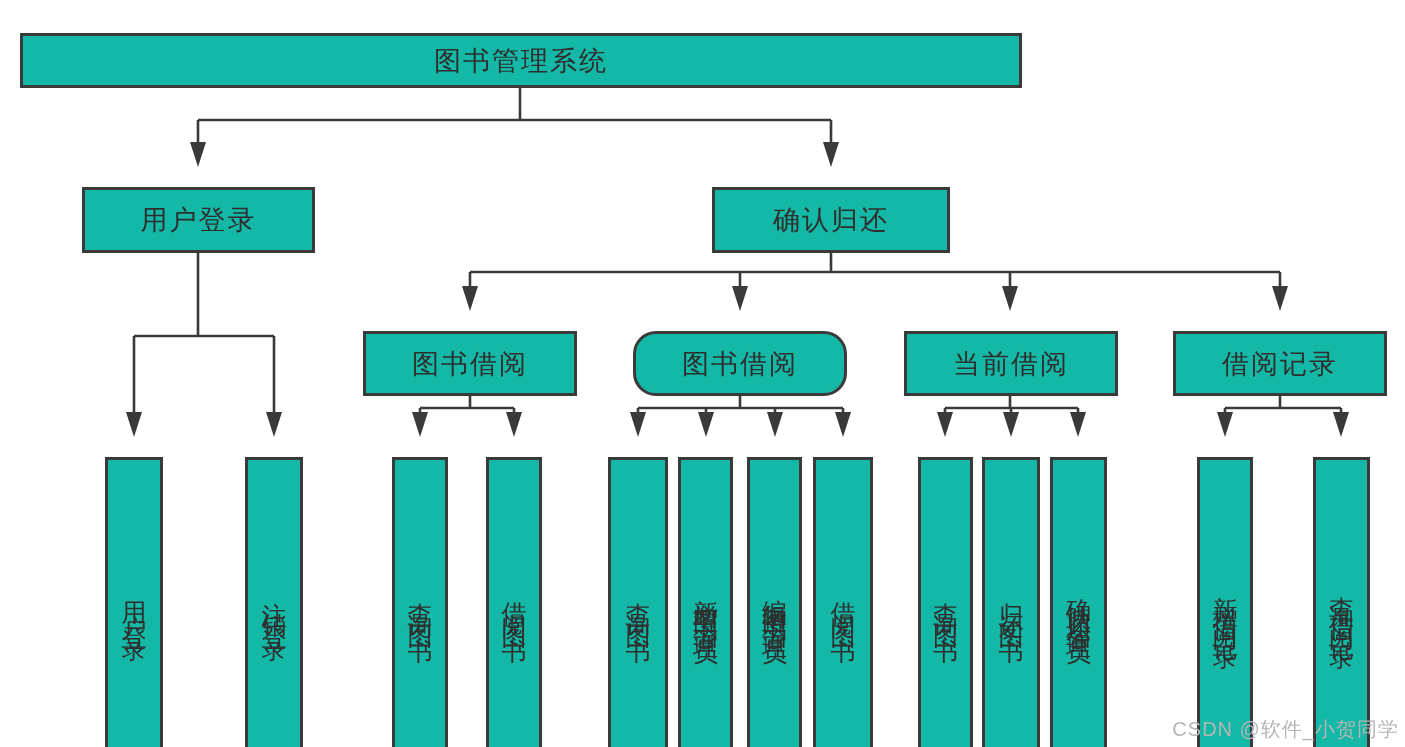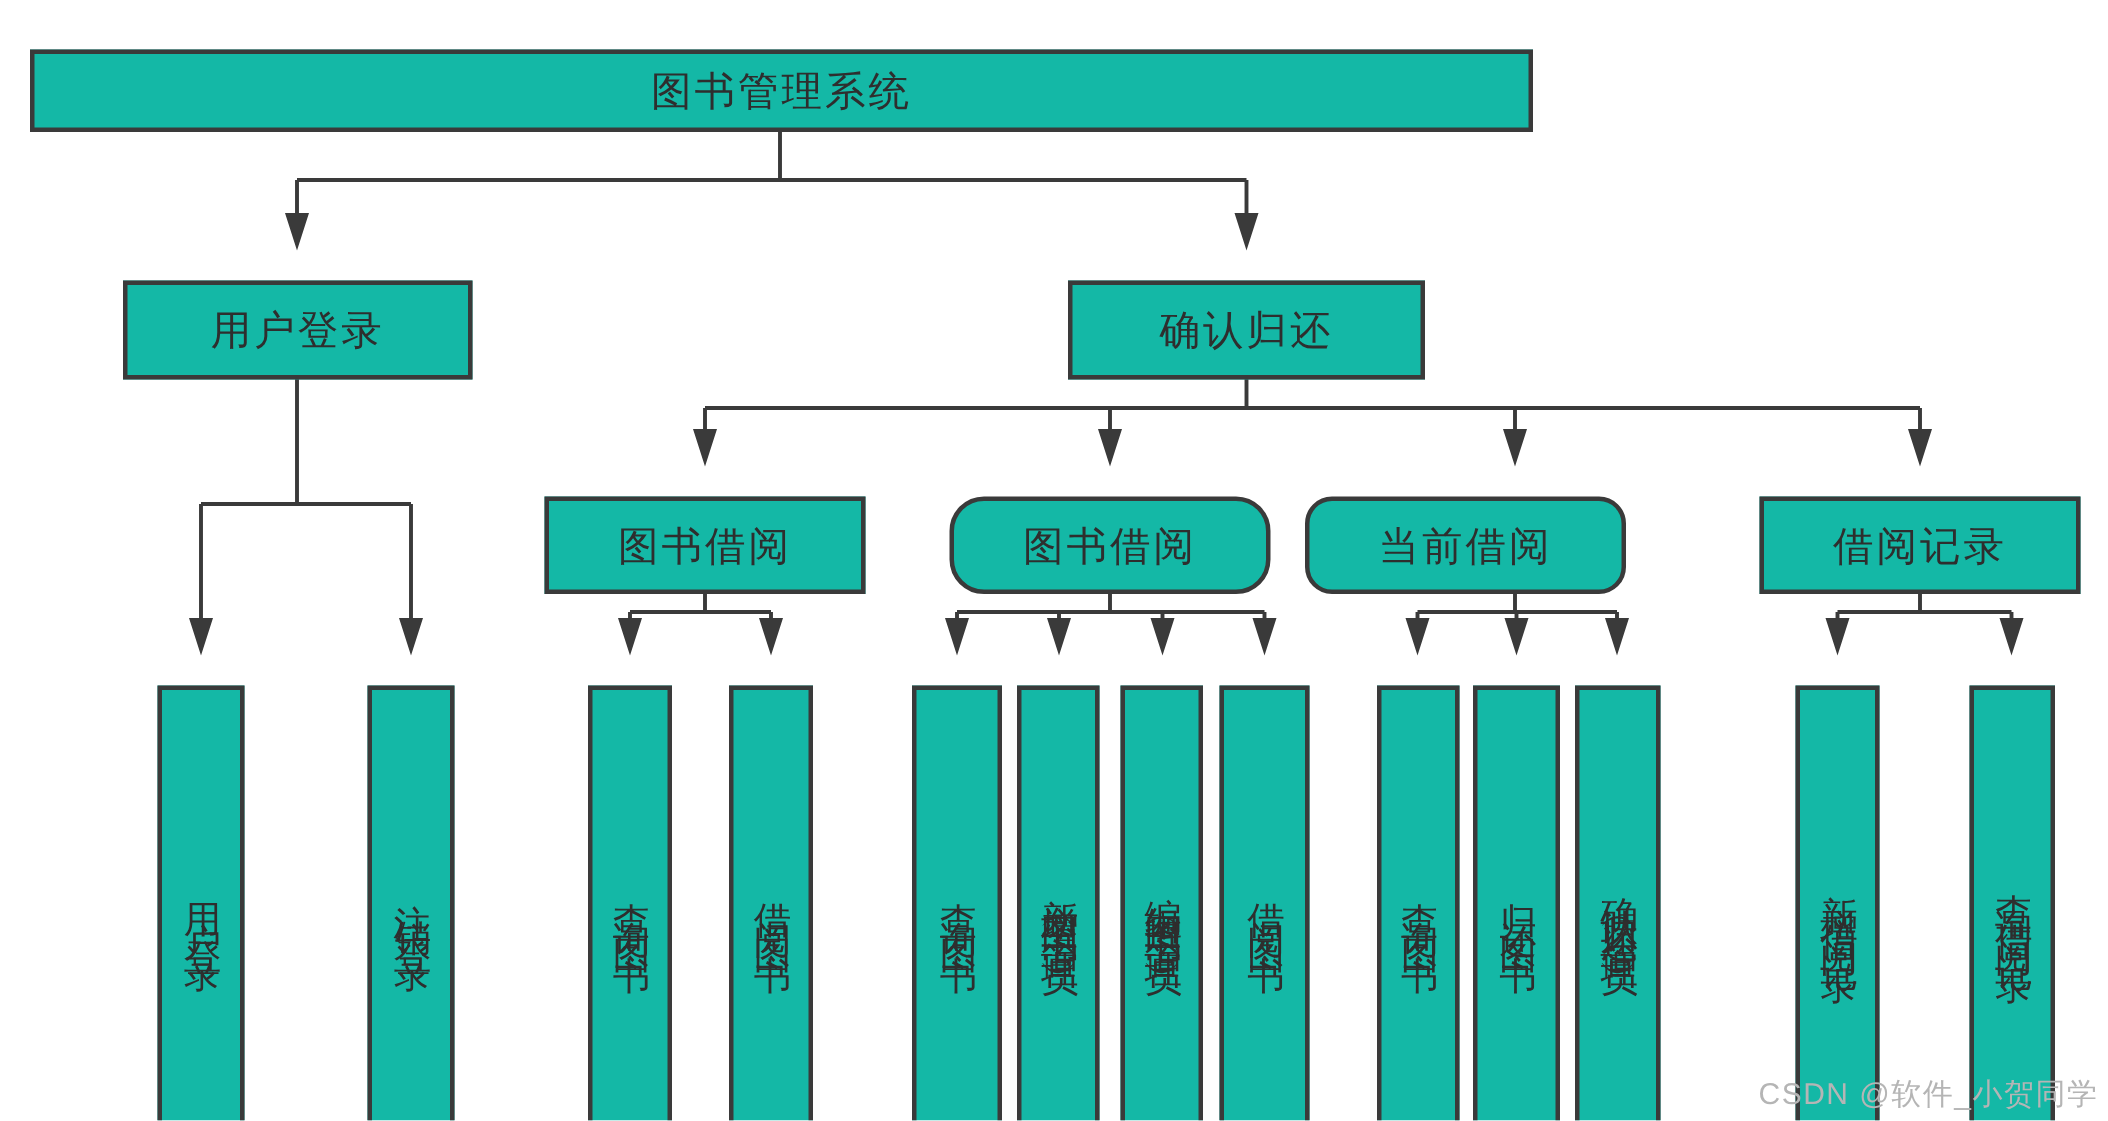--- a/index.html
+++ b/index.html
@@ -116,21 +116,21 @@
          M1333 412 L1349 412 L1341 437 Z"></path>
   </svg>
 
   <div class="box hlabel" style="left:20px; top:13px; width:1002px; height:55px;">图书管理系统</div>
 
   <div class="box hlabel" style="left:82px; top:167px; width:233px; height:66px;">用户登录</div>
   <div class="box hlabel" style="left:712px; top:167px; width:238px; height:66px;">确认归还</div>
 
   <div class="box hlabel" style="left:363px; top:311px; width:214px; height:65px;">图书借阅</div>
   <div class="box hlabel" style="left:633px; top:311px; width:214px; height:65px;border-radius:23px;">图书借阅</div>
-  <div class="box hlabel" style="left:870px; top:311px; width:214px; height:65px;border-radius:18px;">当前借阅</div>
+  <div class="box hlabel" style="left:904px; top:311px; width:214px; height:65px;">当前借阅</div>
   <div class="box hlabel" style="left:1173px; top:311px; width:214px; height:65px;">借阅记录</div>
 
   <div class="box leaf ls12" style="left:105px; top:437px; width:58px; height:298px;">用户登录</div>
   <div class="box leaf ls12" style="left:245px; top:437px; width:58px; height:298px;">注销登录</div>
 
   <div class="box leaf ls12" style="left:392px; top:437px; width:56px; height:298px;">查询图书</div>
   <div class="box leaf ls12" style="left:486px; top:437px; width:56px; height:298px;">借阅图书</div>
 
   <div class="box leaf ls12" style="left:608px; top:437px; width:60px; height:298px;">查询图书</div>
   <div class="box leaf ls6" style="left:678px; top:437px; width:55px; height:298px;">新增图书（管理员）</div>

